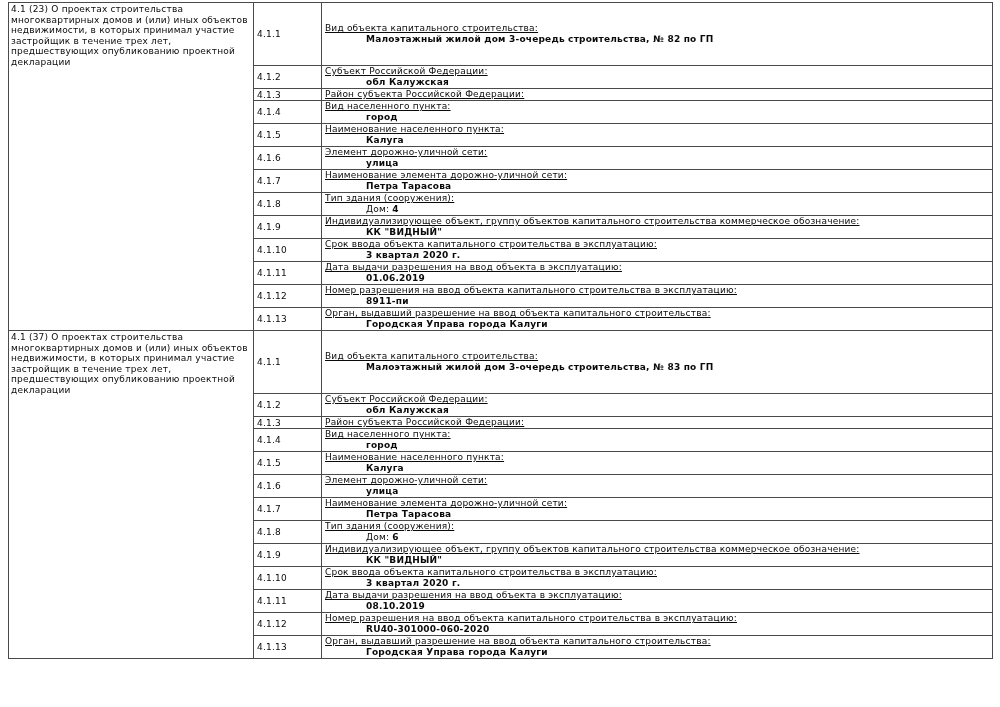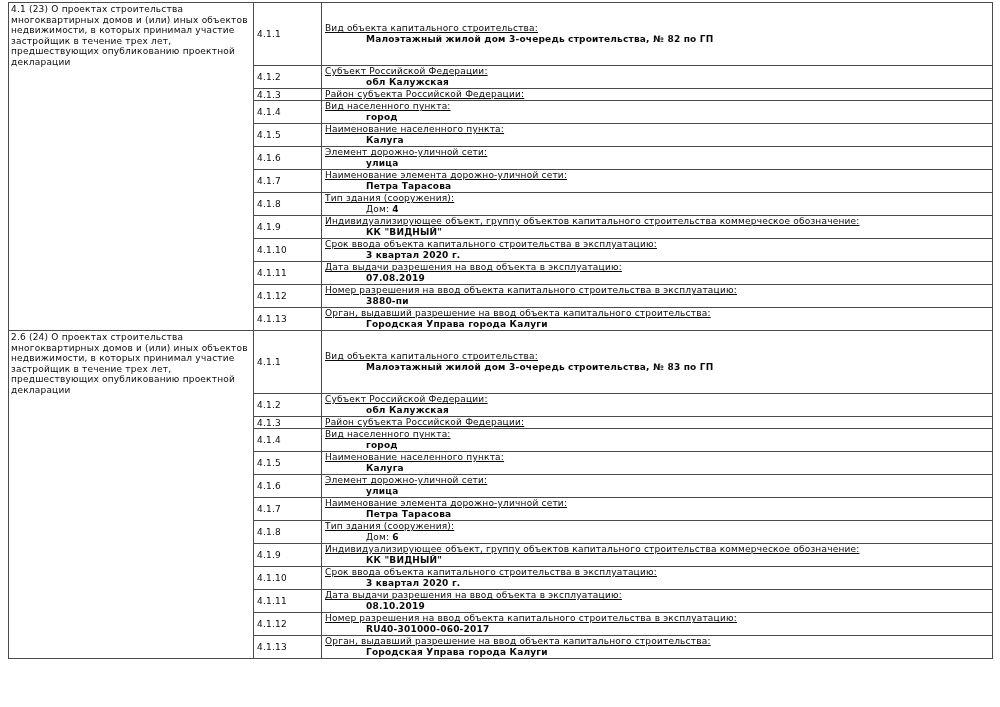--- a/index.html
+++ b/index.html
@@ -134,41 +134,41 @@
     <td class="content">
       <div class="label">Срок ввода объекта капитального строительства в эксплуатацию:</div>
       <div class="value-line"><span></span><span class="value">3 квартал 2020 г.</span></div>
     </td>
   </tr>
         <tr class="normal">
 
     <td class="code">4.1.11</td>
     <td class="content">
       <div class="label">Дата выдачи разрешения на ввод объекта в эксплуатацию:</div>
-      <div class="value-line"><span></span><span class="value">07.08.2019</span></div>
+      <div class="value-line"><span></span><span class="value">01.06.2019</span></div>
     </td>
   </tr>
         <tr class="normal">
 
     <td class="code">4.1.12</td>
     <td class="content">
       <div class="label">Номер разрешения на ввод объекта капитального строительства в эксплуатацию:</div>
-      <div class="value-line"><span></span><span class="value">3880-пи</span></div>
+      <div class="value-line"><span></span><span class="value">8911-пи</span></div>
     </td>
   </tr>
         <tr class="normal">
 
     <td class="code">4.1.13</td>
     <td class="content">
       <div class="label">Орган, выдавший разрешение на ввод объекта капитального строительства:</div>
       <div class="value-line"><span></span><span class="value">Городская Управа города Калуги</span></div>
     </td>
   </tr>
         <tr class="tall">
-    <td class="desc" rowspan="13">2.6 (24) О проектах строительства многоквартирных домов и (или) иных объектов недвижимости, в которых принимал участие застройщик в течение трех лет, предшествующих опубликованию проектной декларации</td>
+    <td class="desc" rowspan="13">4.1 (37) О проектах строительства многоквартирных домов и (или) иных объектов недвижимости, в которых принимал участие застройщик в течение трех лет, предшествующих опубликованию проектной декларации</td>
     <td class="code">4.1.1</td>
     <td class="content">
       <div class="label">Вид объекта капитального строительства:</div>
       <div class="value-line"><span></span><span class="value">Малоэтажный жилой дом 3-очередь строительства, № 83 по ГП</span></div>
     </td>
   </tr>
         <tr class="normal">
 
     <td class="code">4.1.2</td>
     <td class="content">
@@ -246,21 +246,21 @@
     <td class="content">
       <div class="label">Дата выдачи разрешения на ввод объекта в эксплуатацию:</div>
       <div class="value-line"><span></span><span class="value">08.10.2019</span></div>
     </td>
   </tr>
         <tr class="normal">
 
     <td class="code">4.1.12</td>
     <td class="content">
       <div class="label">Номер разрешения на ввод объекта капитального строительства в эксплуатацию:</div>
-      <div class="value-line"><span></span><span class="value">RU40-301000-060-2017</span></div>
+      <div class="value-line"><span></span><span class="value">RU40-301000-060-2020</span></div>
     </td>
   </tr>
         <tr class="normal">
 
     <td class="code">4.1.13</td>
     <td class="content">
       <div class="label">Орган, выдавший разрешение на ввод объекта капитального строительства:</div>
       <div class="value-line"><span></span><span class="value">Городская Управа города Калуги</span></div>
     </td>
   </tr>

